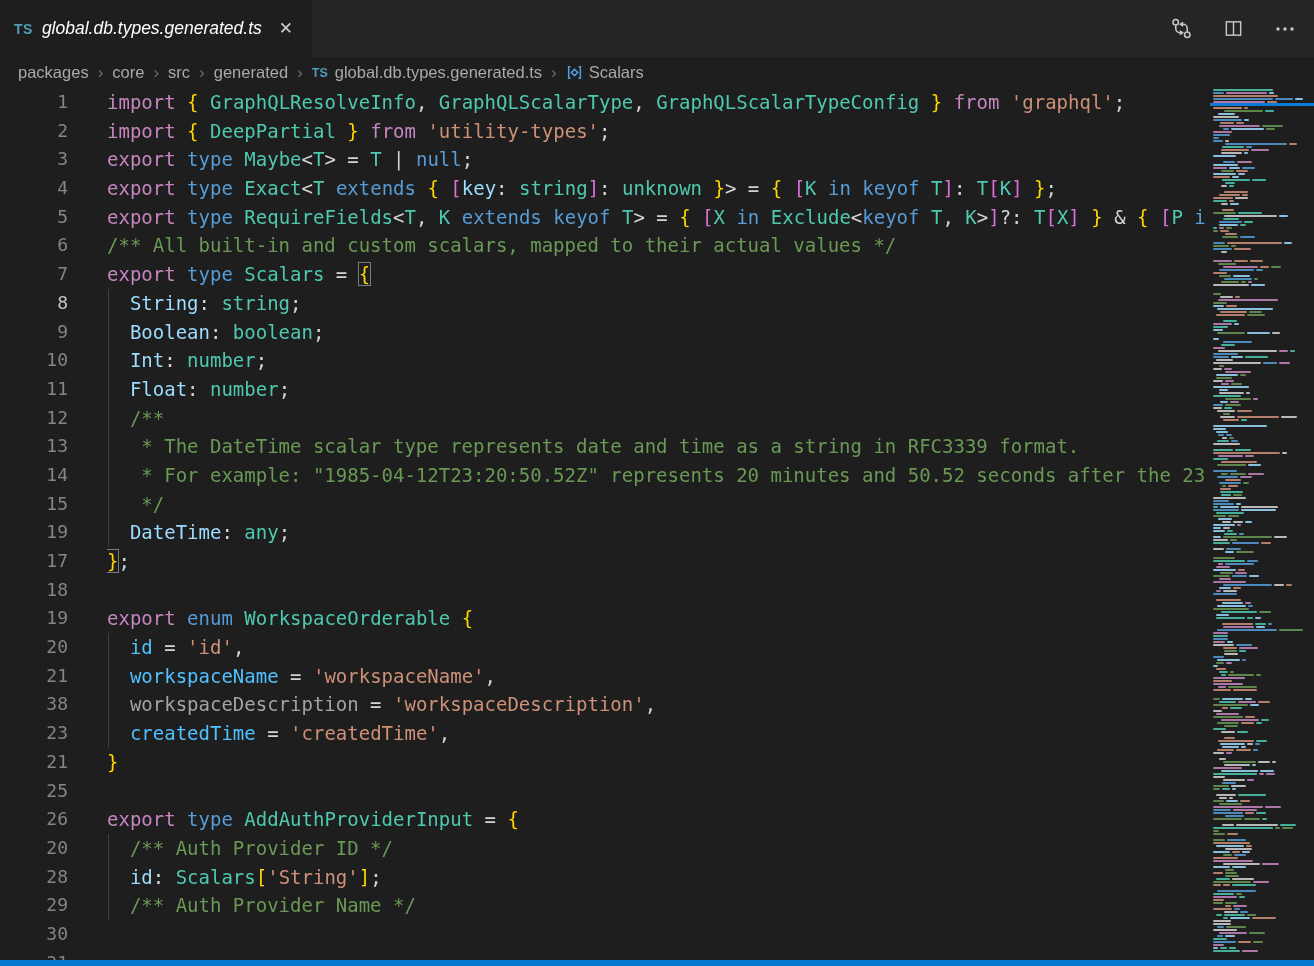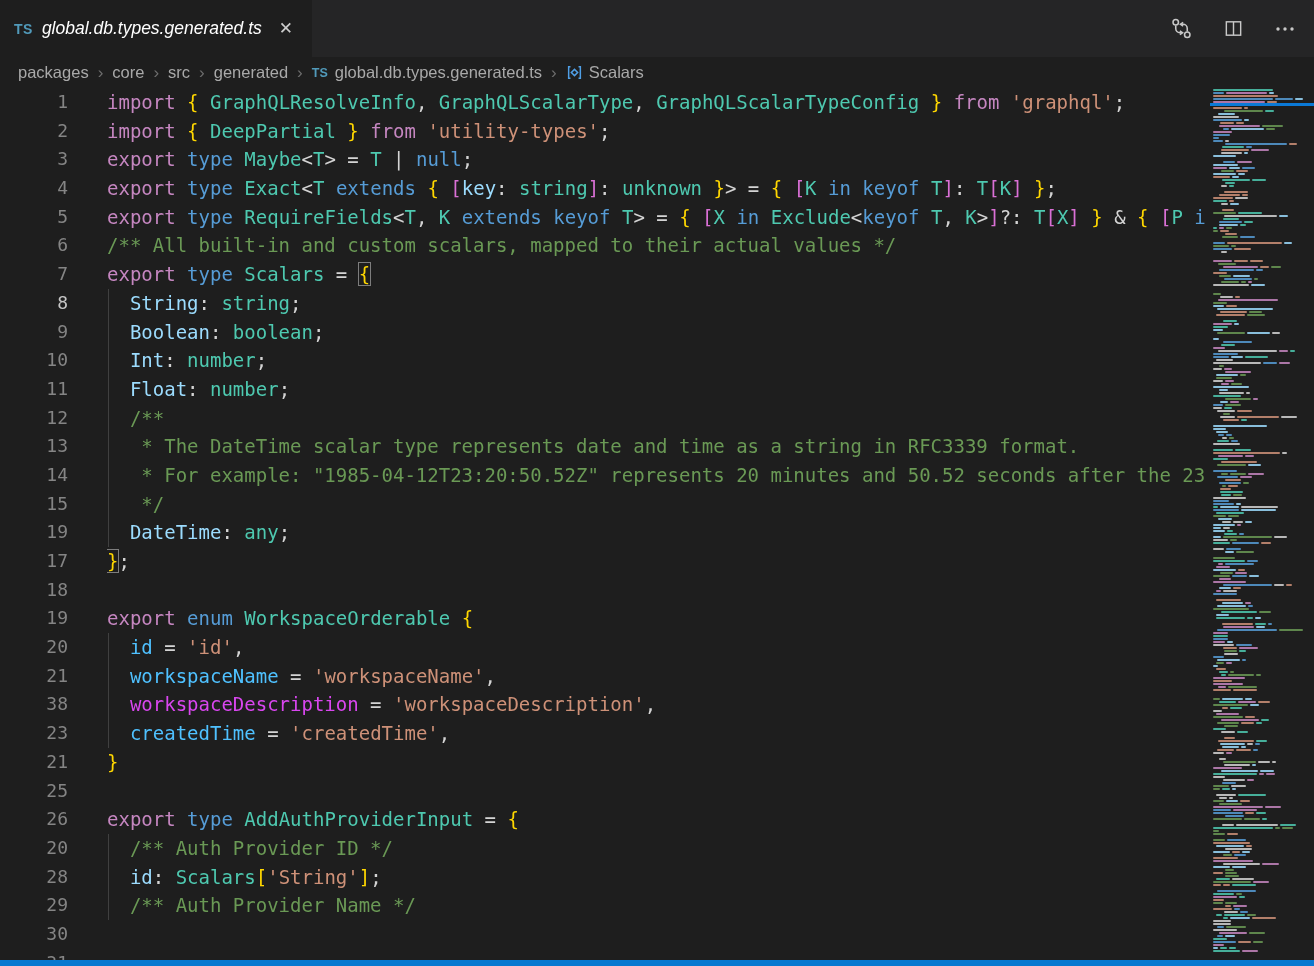--- a/index.html
+++ b/index.html
@@ -167,21 +167,21 @@
         <div class="cl guide"><span class="tok" style="color: rgb(106, 153, 85);">  /**</span></div>
         <div class="cl guide"><span class="tok" style="color: rgb(106, 153, 85);">   * The DateTime scalar type represents date and time as a string in RFC3339 format.</span></div>
         <div class="cl guide"><span class="tok" style="color: rgb(106, 153, 85);">   * For example: "1985-04-12T23:20:50.52Z" represents 20 minutes and 50.52 seconds after the 23</span></div>
         <div class="cl guide"><span class="tok" style="color: rgb(106, 153, 85);">   */</span></div>
         <div class="cl guide"><span class="tok" style="color: rgb(212, 212, 212);">  </span><span class="tok" style="color: rgb(156, 220, 254);">DateTime</span><span class="tok" style="color: rgb(212, 212, 212);">: </span><span class="tok" style="color: rgb(78, 201, 176);">any</span><span class="tok" style="color: rgb(212, 212, 212);">;</span></div>
         <div class="cl"><span class="tok match" style="color: rgb(255, 215, 0);">}</span><span class="tok" style="color: rgb(212, 212, 212);">;</span></div>
         <div class="cl"></div>
         <div class="cl"><span class="tok" style="color: rgb(197, 134, 192);">export</span><span class="tok" style="color: rgb(212, 212, 212);"> </span><span class="tok" style="color: rgb(86, 156, 214);">enum</span><span class="tok" style="color: rgb(212, 212, 212);"> </span><span class="tok" style="color: rgb(78, 201, 176);">WorkspaceOrderable</span><span class="tok" style="color: rgb(212, 212, 212);"> </span><span class="tok" style="color: rgb(255, 215, 0);">{</span></div>
         <div class="cl guide"><span class="tok" style="color: rgb(212, 212, 212);">  </span><span class="tok" style="color: rgb(79, 193, 255);">id</span><span class="tok" style="color: rgb(212, 212, 212);"> = </span><span class="tok" style="color: rgb(206, 145, 120);">'id'</span><span class="tok" style="color: rgb(212, 212, 212);">,</span></div>
         <div class="cl guide"><span class="tok" style="color: rgb(212, 212, 212);">  </span><span class="tok" style="color: rgb(79, 193, 255);">workspaceName</span><span class="tok" style="color: rgb(212, 212, 212);"> = </span><span class="tok" style="color: rgb(206, 145, 120);">'workspaceName'</span><span class="tok" style="color: rgb(212, 212, 212);">,</span></div>
-        <div class="cl guide"><span class="tok" style="color: rgb(212, 212, 212);">  </span><span class="tok" style="color: #d946ef;">workspaceDescription</span><span class="tok" style="color: rgb(212, 212, 212);"> = </span><span class="tok" style="color: rgb(206, 145, 120);">'workspaceDescription'</span><span class="tok" style="color: rgb(212, 212, 212);">,</span></div>
+        <div class="cl guide"><span class="tok" style="color: rgb(212, 212, 212);">  </span><span class="tok" style="color: #a3a3a3;">workspaceDescription</span><span class="tok" style="color: rgb(212, 212, 212);"> = </span><span class="tok" style="color: rgb(206, 145, 120);">'workspaceDescription'</span><span class="tok" style="color: rgb(212, 212, 212);">,</span></div>
         <div class="cl guide"><span class="tok" style="color: rgb(212, 212, 212);">  </span><span class="tok" style="color: rgb(79, 193, 255);">createdTime</span><span class="tok" style="color: rgb(212, 212, 212);"> = </span><span class="tok" style="color: rgb(206, 145, 120);">'createdTime'</span><span class="tok" style="color: rgb(212, 212, 212);">,</span></div>
         <div class="cl"><span class="tok" style="color: rgb(255, 215, 0);">}</span></div>
         <div class="cl"></div>
         <div class="cl"><span class="tok" style="color: rgb(197, 134, 192);">export</span><span class="tok" style="color: rgb(212, 212, 212);"> </span><span class="tok" style="color: rgb(86, 156, 214);">type</span><span class="tok" style="color: rgb(212, 212, 212);"> </span><span class="tok" style="color: rgb(78, 201, 176);">AddAuthProviderInput</span><span class="tok" style="color: rgb(212, 212, 212);"> = </span><span class="tok" style="color: rgb(255, 215, 0);">{</span></div>
         <div class="cl guide"><span class="tok" style="color: rgb(106, 153, 85);">  /** Auth Provider ID */</span></div>
         <div class="cl guide"><span class="tok" style="color: rgb(212, 212, 212);">  </span><span class="tok" style="color: rgb(156, 220, 254);">id</span><span class="tok" style="color: rgb(212, 212, 212);">: </span><span class="tok" style="color: rgb(78, 201, 176);">Scalars</span><span class="tok" style="color: rgb(255, 215, 0);">[</span><span class="tok" style="color: rgb(206, 145, 120);">'String'</span><span class="tok" style="color: rgb(255, 215, 0);">]</span><span class="tok" style="color: rgb(212, 212, 212);">;</span></div>
         <div class="cl guide"><span class="tok" style="color: rgb(106, 153, 85);">  /** Auth Provider Name */</span></div>
       </div>
     <div class="minimap" id="minimap">
         <div class="mm-row" style="padding-left: 3px;">

